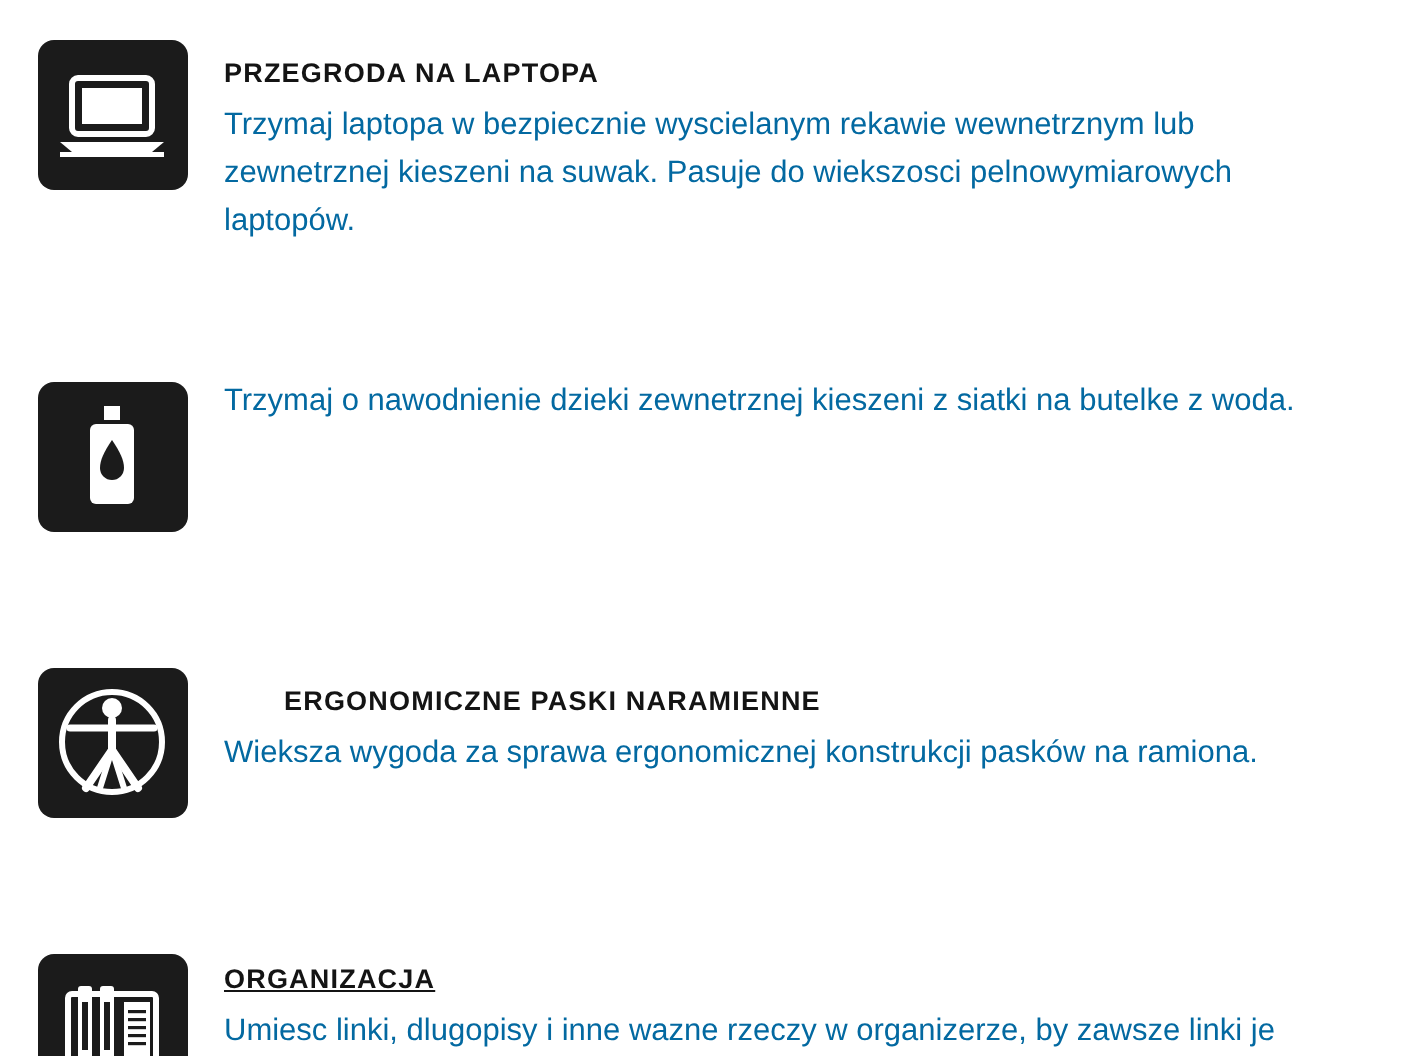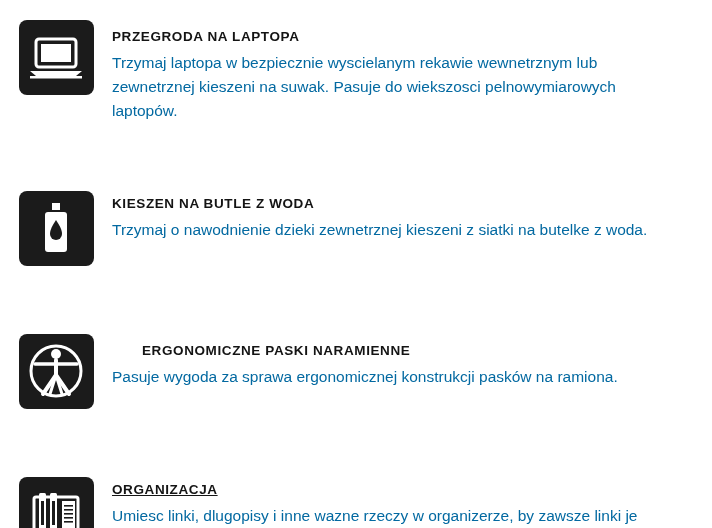--- a/index.html
+++ b/index.html
@@ -95,21 +95,20 @@
     <div class="icon-cell">
       <div class="icon-box">
         <svg width="46" height="56" viewBox="0 0 46 56" aria-hidden="true">
           <rect x="19" y="3" width="8" height="7" fill="#ffffff"></rect>
           <path d="M15 12 h16 a3 3 0 0 1 3 3 v34 a3 3 0 0 1 -3 3 h-16 a3 3 0 0 1 -3 -3 v-34 a3 3 0 0 1 3 -3 z" fill="#ffffff"></path>
           <path d="M23 20 C19 26 17 30 17 34 a6 6 0 0 0 12 0 c0 -4 -2 -8 -6 -14 z" fill="#1b1b1b"></path>
         </svg>
       </div>
     </div>
     <div class="text-cell">
-      <div class="feature-title">KIESZEN NA BUTLE Z WODA</div>
       <p class="feature-desc">Trzymaj o nawodnienie dzieki zewnetrznej kieszeni z siatki na butelke z woda.</p>
     </div>
   </div>
 
   <div class="feature-row row-3">
     <div class="icon-cell">
       <div class="icon-box">
         <svg width="58" height="58" viewBox="0 0 58 58" aria-hidden="true">
           <circle cx="29" cy="29" r="25" fill="none" stroke="#ffffff" stroke-width="3"></circle>
           <circle cx="29" cy="12" r="5" fill="#ffffff"></circle>
@@ -117,21 +116,21 @@
           <path d="M8 22 L50 22" stroke="#ffffff" stroke-width="3.5" stroke-linecap="round"></path>
           <path d="M29 33 L16 52" stroke="#ffffff" stroke-width="4" stroke-linecap="round"></path>
           <path d="M29 33 L42 52" stroke="#ffffff" stroke-width="4" stroke-linecap="round"></path>
           <path d="M29 33 L23 52" stroke="#ffffff" stroke-width="3" stroke-linecap="round"></path>
           <path d="M29 33 L35 52" stroke="#ffffff" stroke-width="3" stroke-linecap="round"></path>
         </svg>
       </div>
     </div>
     <div class="text-cell">
       <div class="feature-title">ERGONOMICZNE PASKI NARAMIENNE</div>
-      <p class="feature-desc">Pasuje wygoda za sprawa ergonomicznej konstrukcji pasków na ramiona.</p>
+      <p class="feature-desc">Wieksza wygoda za sprawa ergonomicznej konstrukcji pasków na ramiona.</p>
     </div>
   </div>
 
   <div class="feature-row row-4">
     <div class="icon-cell">
       <div class="icon-box">
         <svg width="54" height="54" viewBox="0 0 54 54" aria-hidden="true">
           <rect x="5" y="10" width="44" height="36" rx="2" fill="none" stroke="#ffffff" stroke-width="3"></rect>
           <rect x="10" y="6" width="7" height="36" rx="1.5" fill="#ffffff"></rect>
           <rect x="12" y="14" width="3" height="24" fill="#1b1b1b"></rect>

